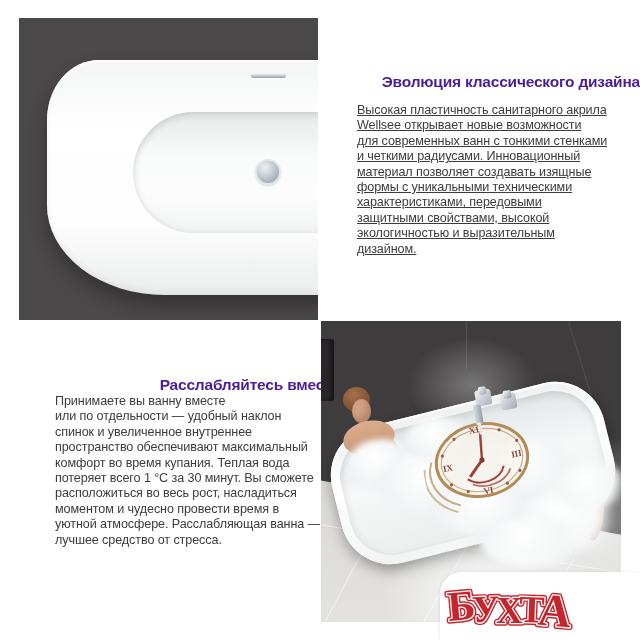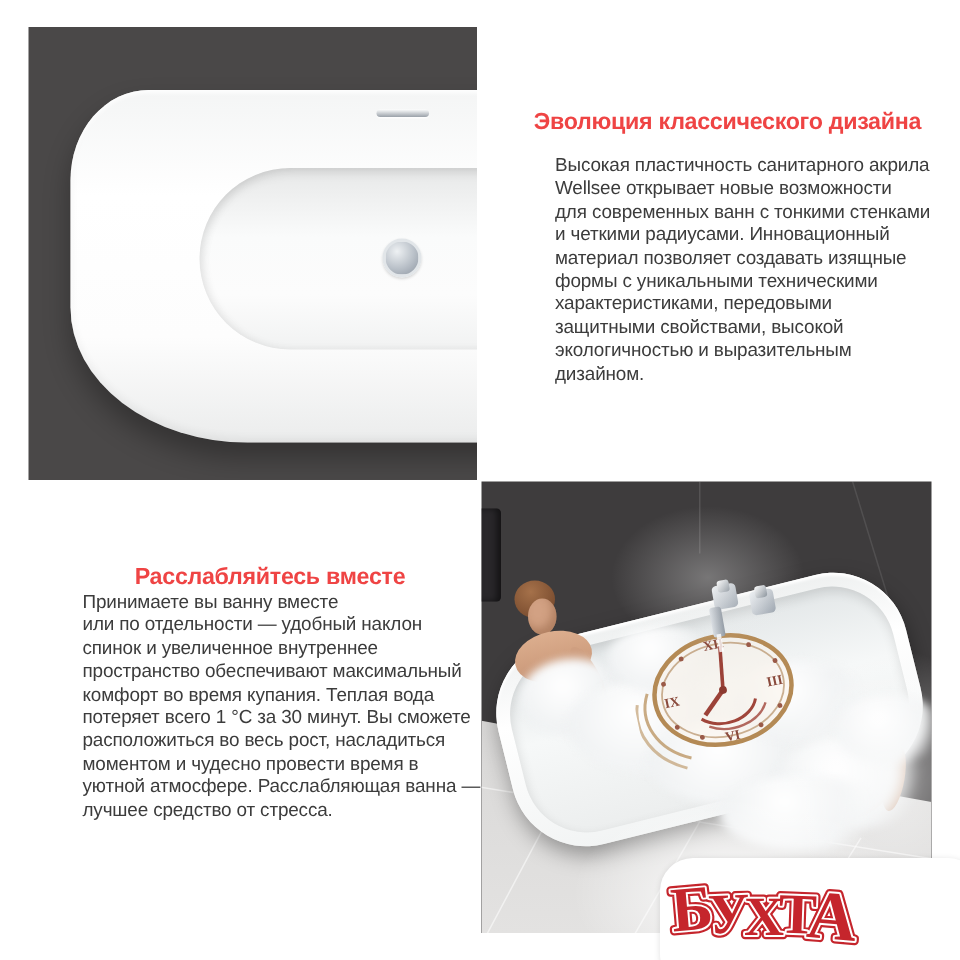--- a/index.html
+++ b/index.html
@@ -17,26 +17,26 @@
      background:linear-gradient(180deg,#e7e8e8 0%,#fafbfb 38%,#fcfcfc 70%,#f1f2f2 100%);
      border-radius:62px 0 0 62px;
      box-shadow:inset 0 3px 7px rgba(0,0,0,.10), inset 3px 0 6px rgba(0,0,0,.05);}
   .tub-drain{left:236px;top:141px;width:22px;height:22px;border-radius:50%;
      background:radial-gradient(circle at 35% 30%,#eef1f3,#b9c0c8 55%,#8d96a1);
      border:2px solid #e2e6e9;box-shadow:0 1px 2px rgba(0,0,0,.15);}
   .tub-overflow{left:232px;top:55px;width:35px;height:5px;border-radius:3px;
      background:linear-gradient(180deg,#fbfcfc,#9aa1a9);box-shadow:0 1px 1px rgba(255,255,255,.8);}
 
   
-  .col-title{font-weight:bold;font-size:15.5px;line-height:19px;color:#ef4444;
-     letter-spacing:-.2px;text-align:center;}
+  .col-title{font-weight:bold;font-size:15.5px;line-height:19px;color:#4c1d95;
+     letter-spacing:-.2px;text-align:right;}
   .col-body{font-size:12.6px;line-height:15.4px;color:#3c3c3c;letter-spacing:-.1px;
      white-space:pre-line;}
   .title-tr{left:330px;top:72px;width:310px;}
-  .body-tr{left:370px;top:103px;width:262px;}
+  .body-tr{left:357px;top:103px;width:262px;text-decoration:underline;}
   .title-bl{left:20px;top:375px;width:320px;}
   .body-bl{left:55px;top:394px;width:268px;}
 
   
   .photo-br{left:321px;top:321px;width:300px;height:301px;background:#3e3c3d;overflow:hidden;}
   .wall-seam-v{left:145px;top:0;width:1px;height:48px;background:rgba(255,255,255,.12);}
   .wall-seam-d{left:262px;top:-8px;width:1px;height:115px;background:rgba(255,255,255,.10);
      transform:rotate(-17deg);}
   .towel{left:0;top:18px;width:13px;height:62px;background:#29272a;border-radius:0 3px 3px 0;
      box-shadow:inset -3px 0 4px rgba(0,0,0,.5);}

